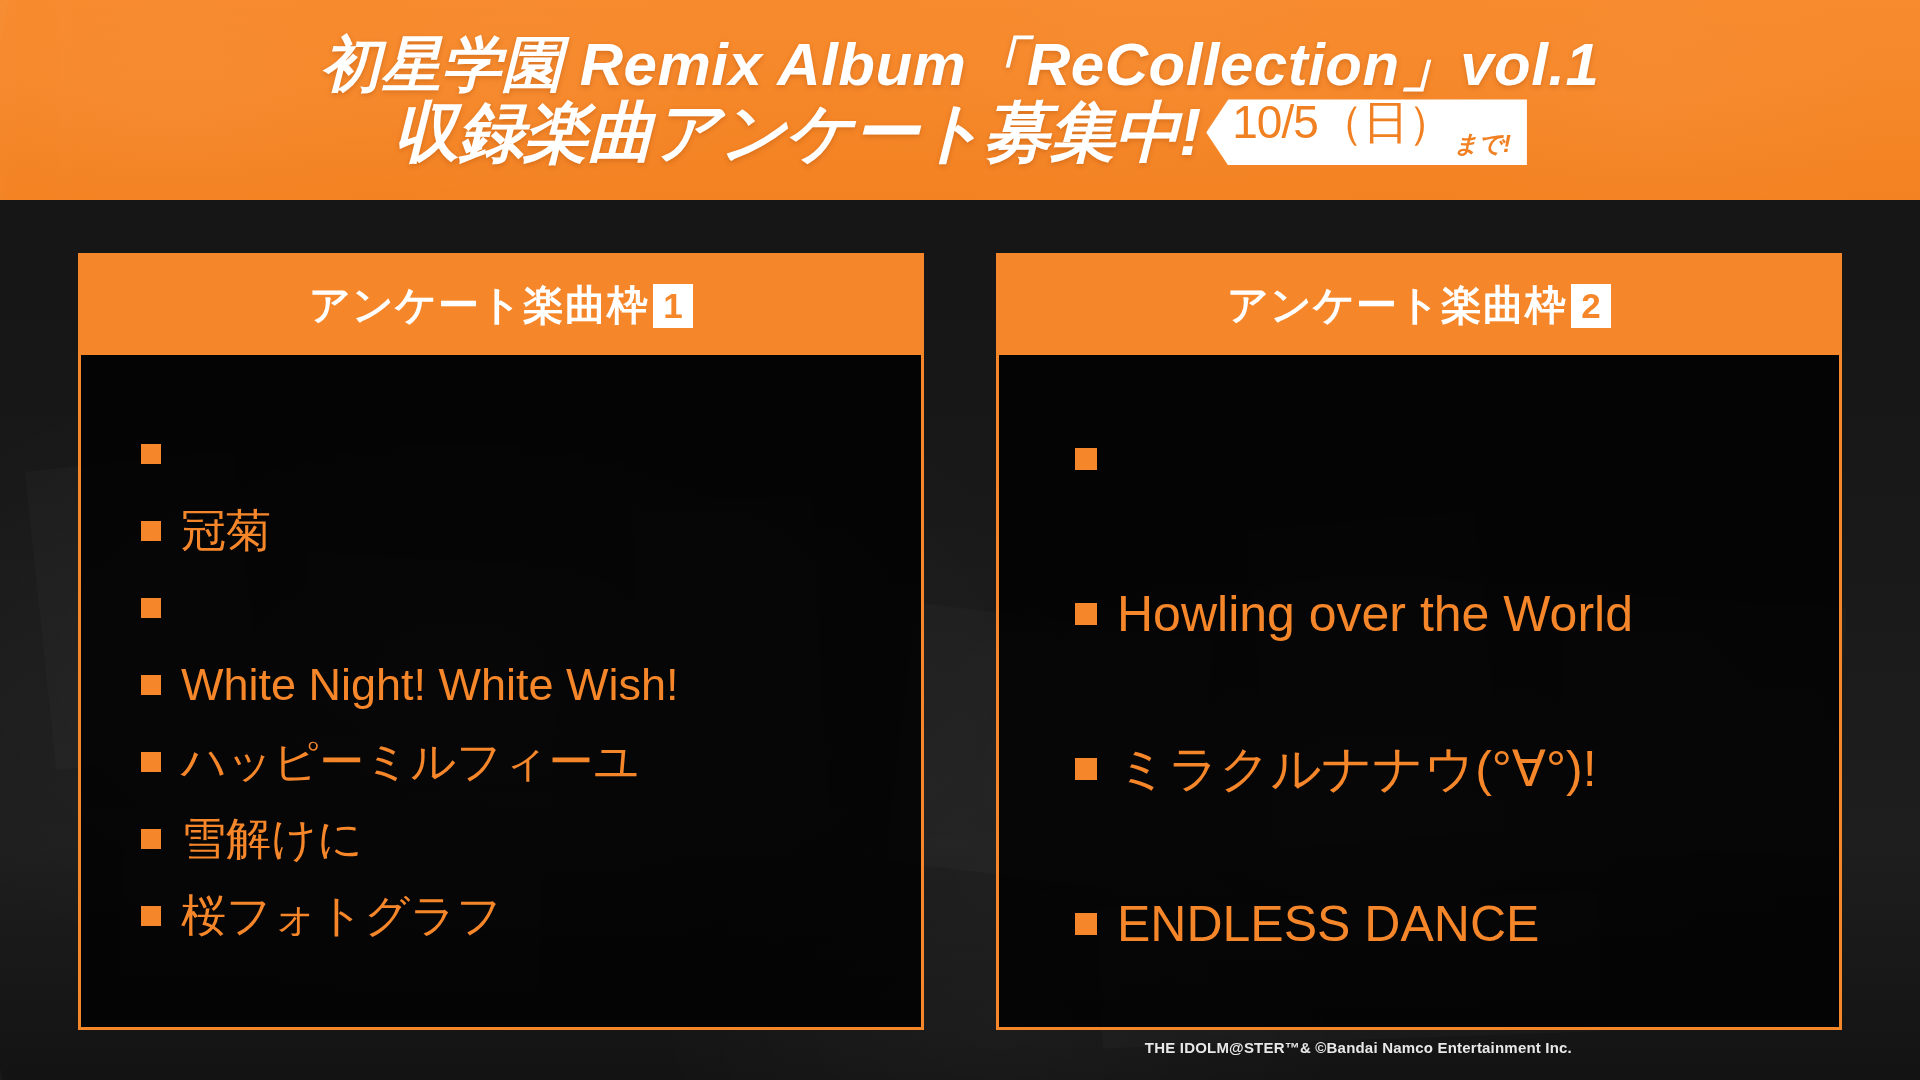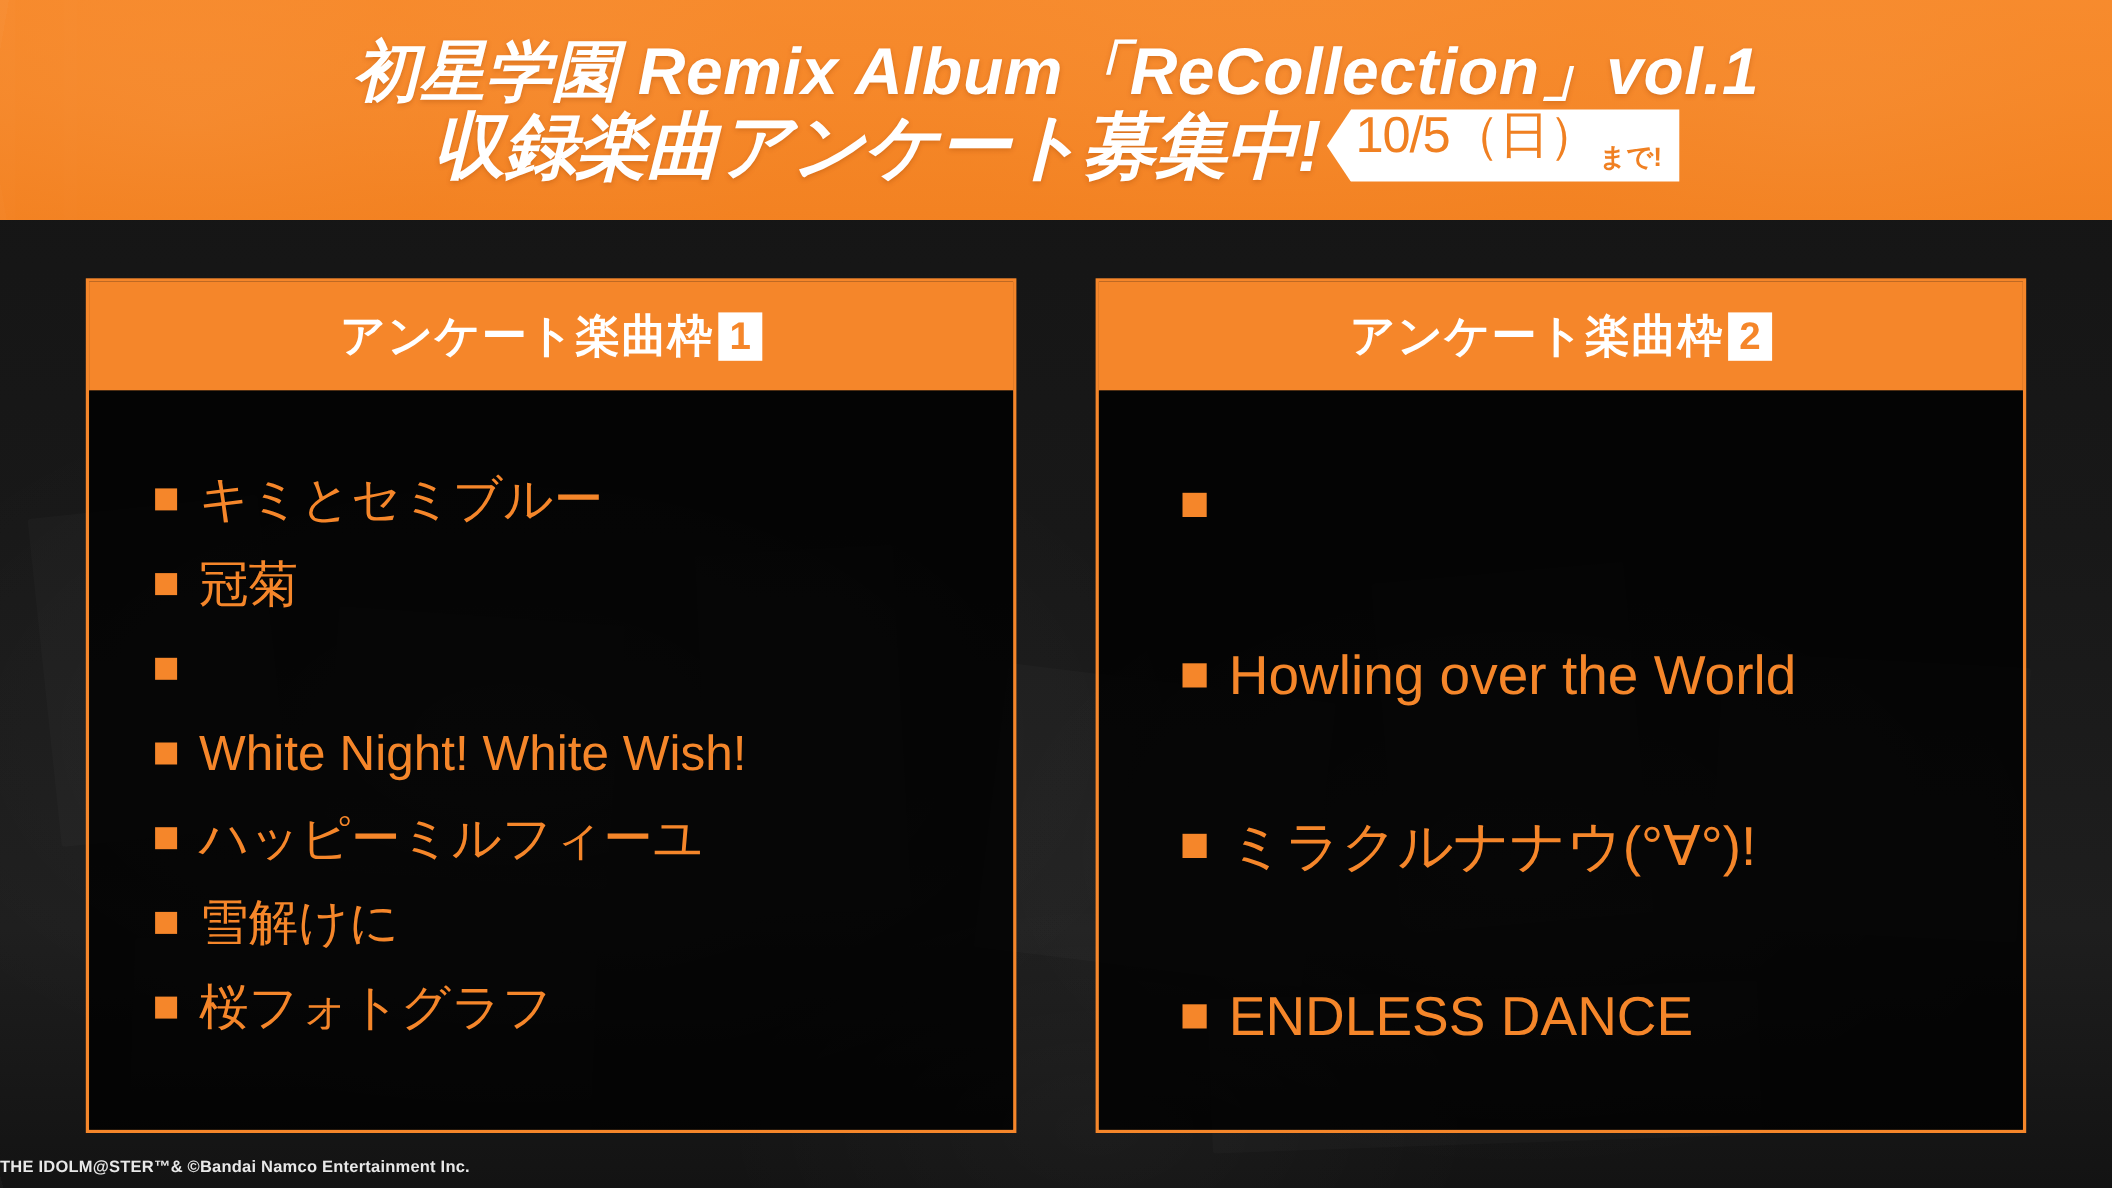--- a/index.html
+++ b/index.html
@@ -116,20 +116,21 @@
     letter-spacing:-1px;
   }
   .date-suffix {
     color:#f08022;
     font-size:24px;
     font-weight:bold;
     line-height:1;
     margin-left:1px;
     align-self:flex-end;
     margin-bottom:9px;
+    font-style:italic;
   }
 
   
   .panels {
     position:absolute;
     left:0; top:208px;
     width:1920px; height:924px;
   }
   .panel {
     position:absolute;
@@ -198,23 +199,23 @@
     font-size:45px;
     font-weight:400;
     letter-spacing:0px;
     white-space:nowrap;
   }
   .right-body .song-title { font-size:50px; }
 
   
   .footer {
     position:absolute;
-    left:0; bottom:11px;
+    left:0; bottom:24px;
     width:1572px;
-    text-align:left;
+    text-align:right;
     color:#e8e8e8;
     font-size:15px;
     font-weight:bold;
     letter-spacing:.2px;
   }
 </style>
 </head>
 <body>
 
 <div id="page">
@@ -252,21 +253,20 @@
   <div class="panels">
 
     <div class="panel left">
       <div class="panel-header">
         <span class="panel-header-label">アンケート楽曲枠</span>
         <span class="panel-number">1</span>
       </div>
       <div class="panel-body left-body">
         <div class="song-item">
           <span class="bullet"></span>
-          <span class="song-title">キミとセミブルー</span>
         </div>
         <div class="song-item">
           <span class="bullet"></span>
           <span class="song-title">冠菊</span>
         </div>
         <div class="song-item">
           <span class="bullet"></span>
         </div>
         <div class="song-item">
           <span class="bullet"></span>

